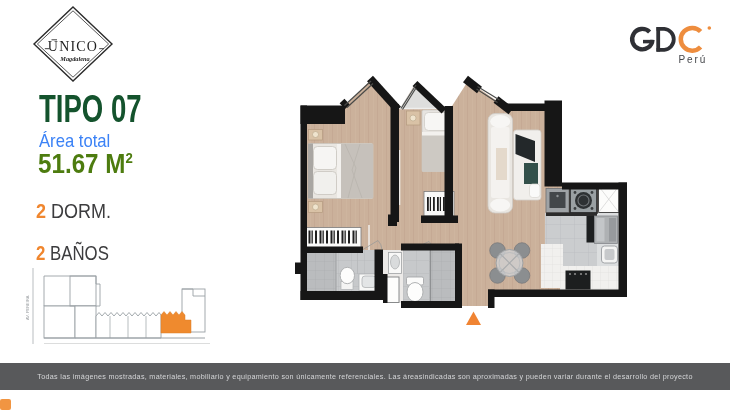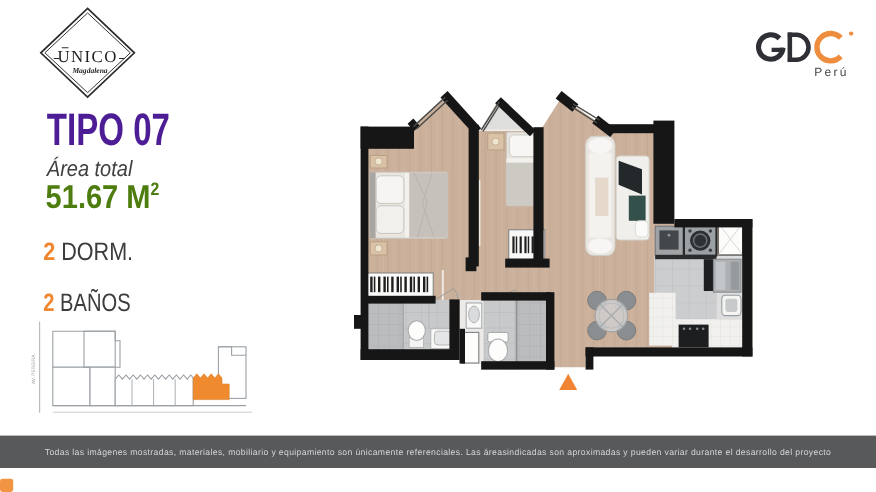--- a/index.html
+++ b/index.html
@@ -13,22 +13,22 @@
     <polygon points="0,-37 39,0 0,37 -39,0" fill="none" stroke="#2b2b2b" stroke-width="1.4"></polygon>
     <polygon points="0,-33.2 35.6,0 0,33.2 -35.6,0" fill="none" stroke="#2b2b2b" stroke-width="0.8"></polygon>
     <line x1="-28.2" y1="4.7" x2="-23.4" y2="4.7" stroke="#2b2b2b" stroke-width="0.9"></line>
     <line x1="26.2" y1="4.7" x2="31" y2="4.7" stroke="#2b2b2b" stroke-width="0.9"></line>
     <line x1="-21.5" y1="-4.2" x2="-16" y2="-4.2" stroke="#2b2b2b" stroke-width="0.9"></line>
     <text x="0" y="7.4" text-anchor="middle" font-family="Liberation Serif,serif" font-size="14" letter-spacing="1.2" fill="#1e1e1e">UNICO</text>
     <text x="2" y="16.6" text-anchor="middle" font-family="Liberation Serif,serif" font-style="italic" font-weight="bold" font-size="6.3" fill="#1e1e1e">Magdalena</text>
   </g>
 </svg>
 
-<div class="abs" style="left:39px;top:90px;font-size:38px;font-weight:bold;color:#4c1d95;line-height:1;white-space:nowrap;"><span class="sx" style="transform:scaleX(0.725);letter-spacing:0px;">TIPO 07</span></div>
-<div class="abs" style="left:39px;top:131.5px;font-size:18.5px;color:#404040;line-height:1;white-space:nowrap;font-style:italic;"><span class="sx" style="transform:scaleX(0.90);">Área total</span></div>
+<div class="abs" style="left:39px;top:90px;font-size:38px;font-weight:bold;color:#14532d;line-height:1;white-space:nowrap;"><span class="sx" style="transform:scaleX(0.725);letter-spacing:0px;">TIPO 07</span></div>
+<div class="abs" style="left:39px;top:131.5px;font-size:18.5px;color:#3b82f6;line-height:1;white-space:nowrap;"><span class="sx" style="transform:scaleX(0.90);">Área total</span></div>
 <div class="abs" style="left:38px;top:150px;font-size:27.5px;font-weight:bold;color:#4d7c0f;line-height:1;white-space:nowrap;"><span class="sx" style="transform:scaleX(0.88);">51.67 M<sup style="font-size:15px;">2</sup></span></div>
 <div class="abs" style="left:36px;top:199.5px;font-size:21px;color:#3c3c3e;line-height:1;white-space:nowrap;"><span class="sx" style="transform:scaleX(0.856);"><b style="color:#f0862e;">2</b> DORM.</span></div>
 <div class="abs" style="left:36px;top:242px;font-size:21px;color:#3c3c3e;line-height:1;white-space:nowrap;"><span class="sx" style="transform:scaleX(0.80);"><b style="color:#f0862e;">2</b> BAÑOS</span></div>
 
 <svg class="abs" style="left:620px;top:13.5px" width="110" height="55" viewBox="620 15 110 55">
 
   <path d="M 649.6 33.0 A 10.2 10.2 0 1 0 652.5 40.8" fill="none" stroke="#2f3035" stroke-width="4.3"></path>
   <line x1="643" y1="42.6" x2="653.5" y2="42.6" stroke="#2f3035" stroke-width="3.5"></line>
 
   <line x1="658.2" y1="28.1" x2="658.2" y2="52.6" stroke="#2f3035" stroke-width="3.8"></line>

